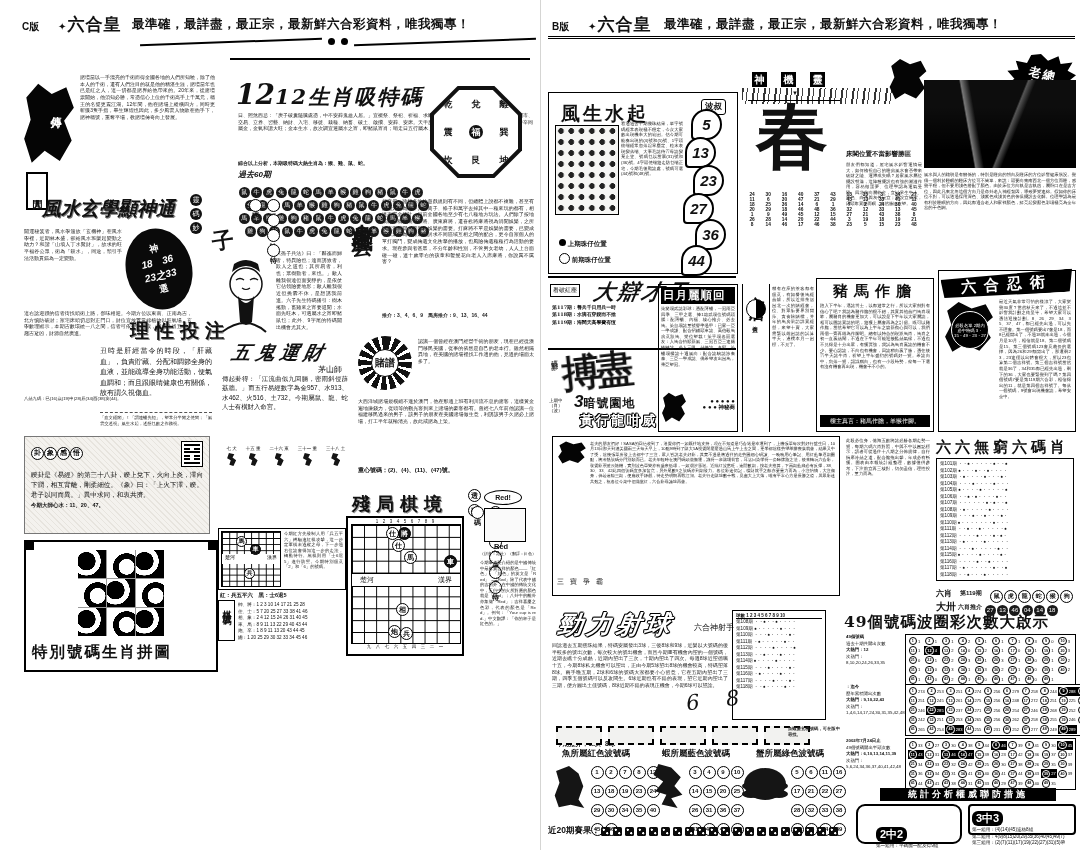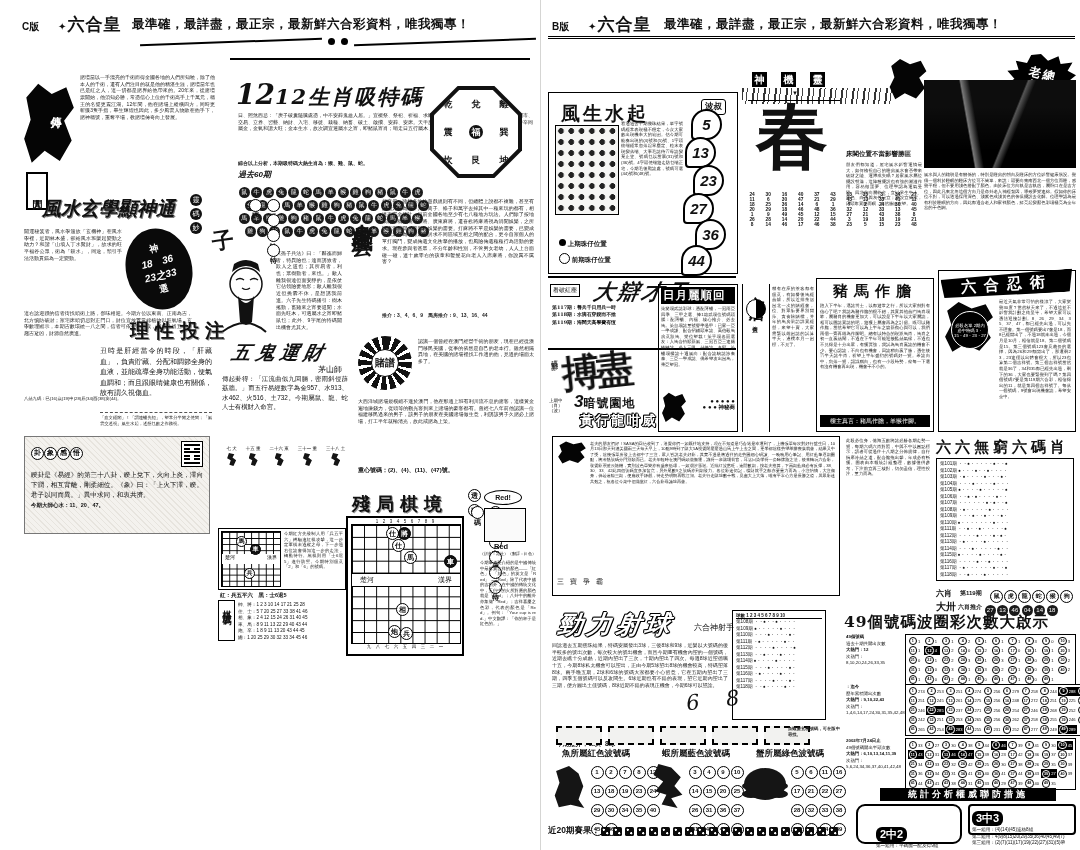--- a/index.html
+++ b/index.html
@@ -170,20 +170,36 @@
         <i style="width:16px;height:2px;background:#000;"></i>
           <i style="width:16px;height:2px;background:linear-gradient(90deg,#000 40%,#fff 40% 60%,#000 60%);"></i>
         <i style="width:16px;height:2px;background:linear-gradient(90deg,#000 40%,#fff 40% 60%,#000 60%);"></i>
           <i style="width:16px;height:2px;background:#000;"></i>
       </span>
     </div>
     <div style="font-size:6.6px;line-height:1.55;text-align:justify;margin-top:3px;">睽卦是《易經》的第三十八卦，睽上兌下，火向上炎，澤向下潤，相互背離，剛柔細位。《象》曰：「上火下澤，睽。君子以同而異。」異中求同，和衷共濟。</div>
     <div style="font-size:5.5px;font-weight:bold;margin-top:2px;">今期大師心水：11、20、47。</div>
   </div>
 
+  <div class="abs" style="left:24px;top:540px;width:190px;height:128px;border:2px solid #000;">
+    <i class="abs" style="left:-2px;top:-2px;width:10px;height:10px;background:#000;"></i>
+    <i class="abs" style="right:-2px;top:-2px;width:10px;height:10px;background:#000;"></i>
+    <div class="puzz abs" style="left:52px;top:8px;width:86px;height:86px;">
+        <div></div>
+        <div></div>
+        <div></div>
+        <div></div>
+        <div></div>
+        <div></div>
+        <div></div>
+        <div></div>
+        <div></div>
+      </div>
+    <div class="abs serif" style="left:6px;top:100px;font-size:15.5px;font-weight:bold;letter-spacing:2px;">特別號碼生肖拼圖</div>
+  </div>
 
   <div class="abs bd" style="left:218px;top:528px;width:128px;height:62px;padding:2px;box-sizing:border-box;display:flex;gap:3px;">
     <div class="chessgrid" style="width:58px;height:54px;border:1px solid #000;background-size:7.3px 6.1px;position:relative;">
       <div style="position:absolute;left:0;top:22px;width:100%;height:10px;background:#fff;display:flex;justify-content:space-between;font-size:5px;padding:0 3px;box-sizing:border-box;">
           <span>楚河</span>
           <span>漢界</span>
         </div>
       <span class="piece" style="left:14px;top:4px;width:9px;height:9px;font-size:6px;">馬</span>
       <span class="piece" style="left:28px;top:12px;width:9px;height:9px;font-size:6px;background:#111;color:#fff;">車</span>
       <span class="piece" style="left:22px;top:36px;width:9px;height:9px;font-size:6px;">兵</span>

